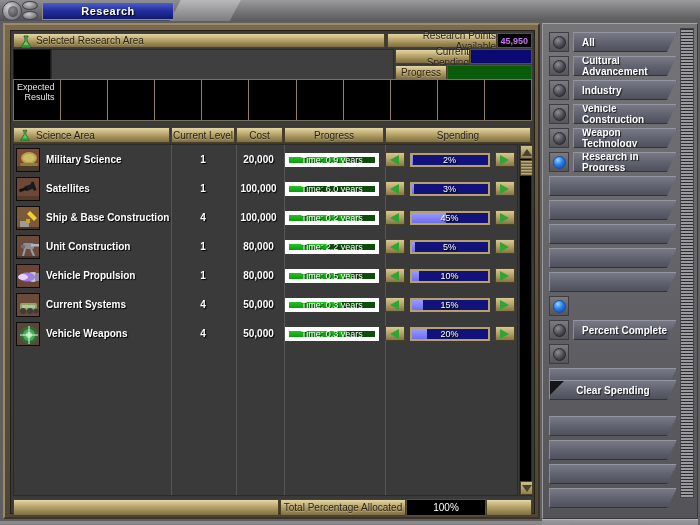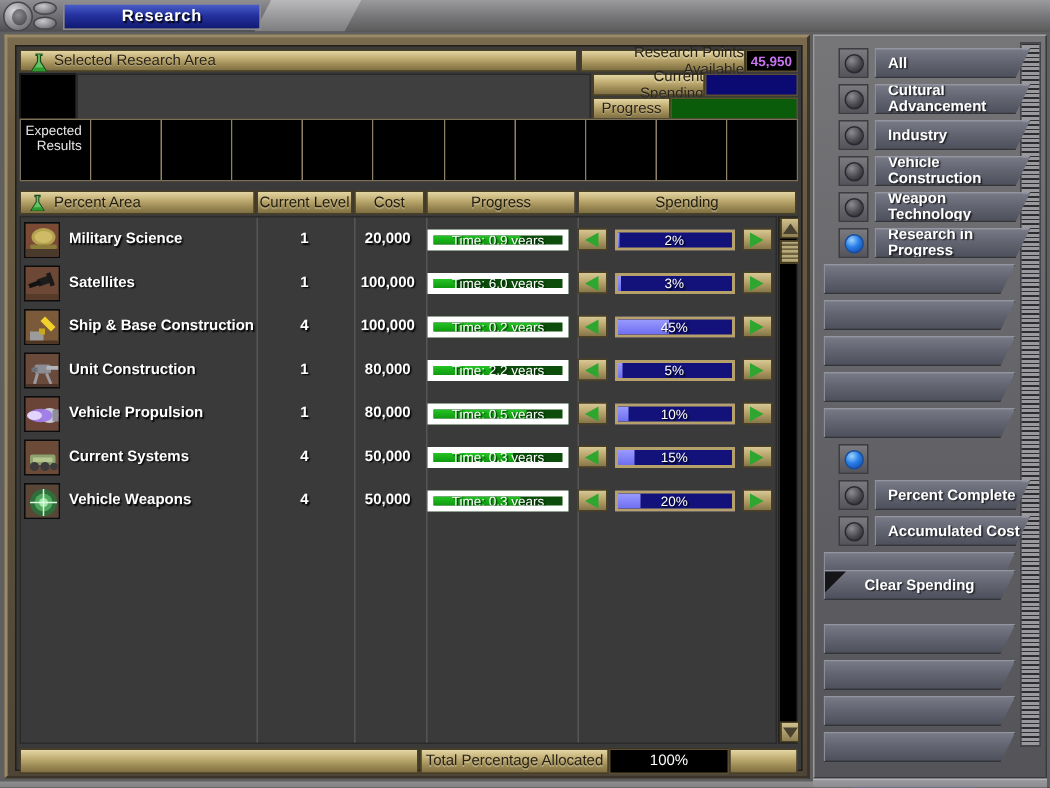--- a/index.html
+++ b/index.html
@@ -275,21 +275,21 @@
     background: linear-gradient(180deg,#767679 0%,#646468 50%,#545458 100%);
     border:1px solid #3a3a3c;
     border-top-color:#a4a4a8; border-left-color:#9a9a9e;
   }
   #ribbed {
     position:absolute; right:3px; top:4px; width:14px; height:470px;
     background: repeating-linear-gradient(180deg,#2d2d30 0px,#2d2d30 1px,#9a9a9e 1px,#9a9a9e 3px);
     border:1px solid #44444a;
   }
   .sb-item {
-    position:absolute; left:6px; height:20px; display:flex; align-items:center;margin-left:10px;
+    position:absolute; left:6px; height:20px; display:flex; align-items:center;
   }
   .radio {
     width:20px; height:20px; flex:0 0 20px;
     background: linear-gradient(180deg,#7a7a7f,#54545a);
     border:1px solid #3c3c42;
     display:flex; align-items:center; justify-content:center;
     margin-right:4px;
   }
   .radio i {
     width:13px; height:13px; border-radius:50%;
@@ -418,21 +418,21 @@
           <div class="er-cell"></div>
           <div class="er-cell"></div>
         </div>
 
         <div id="tbl-header">
           <div class="th left" style="width:157px">
             <svg class="th-flask" viewBox="0 0 16 14">
               <path d="M6 1h4v1H9v4l4 6.5H3L7 6V2H6z" fill="#63c463" stroke="#1d4a1d" stroke-width="0.8"></path>
               <path d="M5 10h6l1.5 2.5H3.5z" fill="#2f9c2f"></path>
             </svg>
-            <span>Percent Area</span>
+            <span>Science Area</span>
           </div>
           <div class="th" style="width:64px">Current Level</div>
           <div class="th" style="width:47px">Cost</div>
           <div class="th" style="width:100px">Progress</div>
           <div class="th" style="width:146px;margin-right:0">Spending</div>
         </div>
 
         <div id="tbl-rows">
           <div class="colsep" style="left:157px"></div>
           <div class="colsep" style="left:222px"></div>
@@ -740,21 +740,20 @@
           <div class="sb-item" style="top: 296px;">
             <span class="radio">
               <i></i>
             </span>
             <span class="sb-btn-lbl">Percent Complete</span>
           </div>
           <div class="sb-item" style="top: 320px;">
             <span class="radio">
               <i></i>
             </span>
-            <span class="sb-btn-lbl">Accumulated Cost</span>
           </div>
           <div class="sb-blank" style="top: 344px;"></div>
           <div class="sb-wide" style="top: 356px;">
             <span class="corner-tri"></span>
             <span>Clear Spending</span>
           </div>
           <div class="sb-blank" style="top: 392px;"></div>
           <div class="sb-blank" style="top: 416px;"></div>
           <div class="sb-blank" style="top: 440px;"></div>
           <div class="sb-blank" style="top: 464px;"></div>

